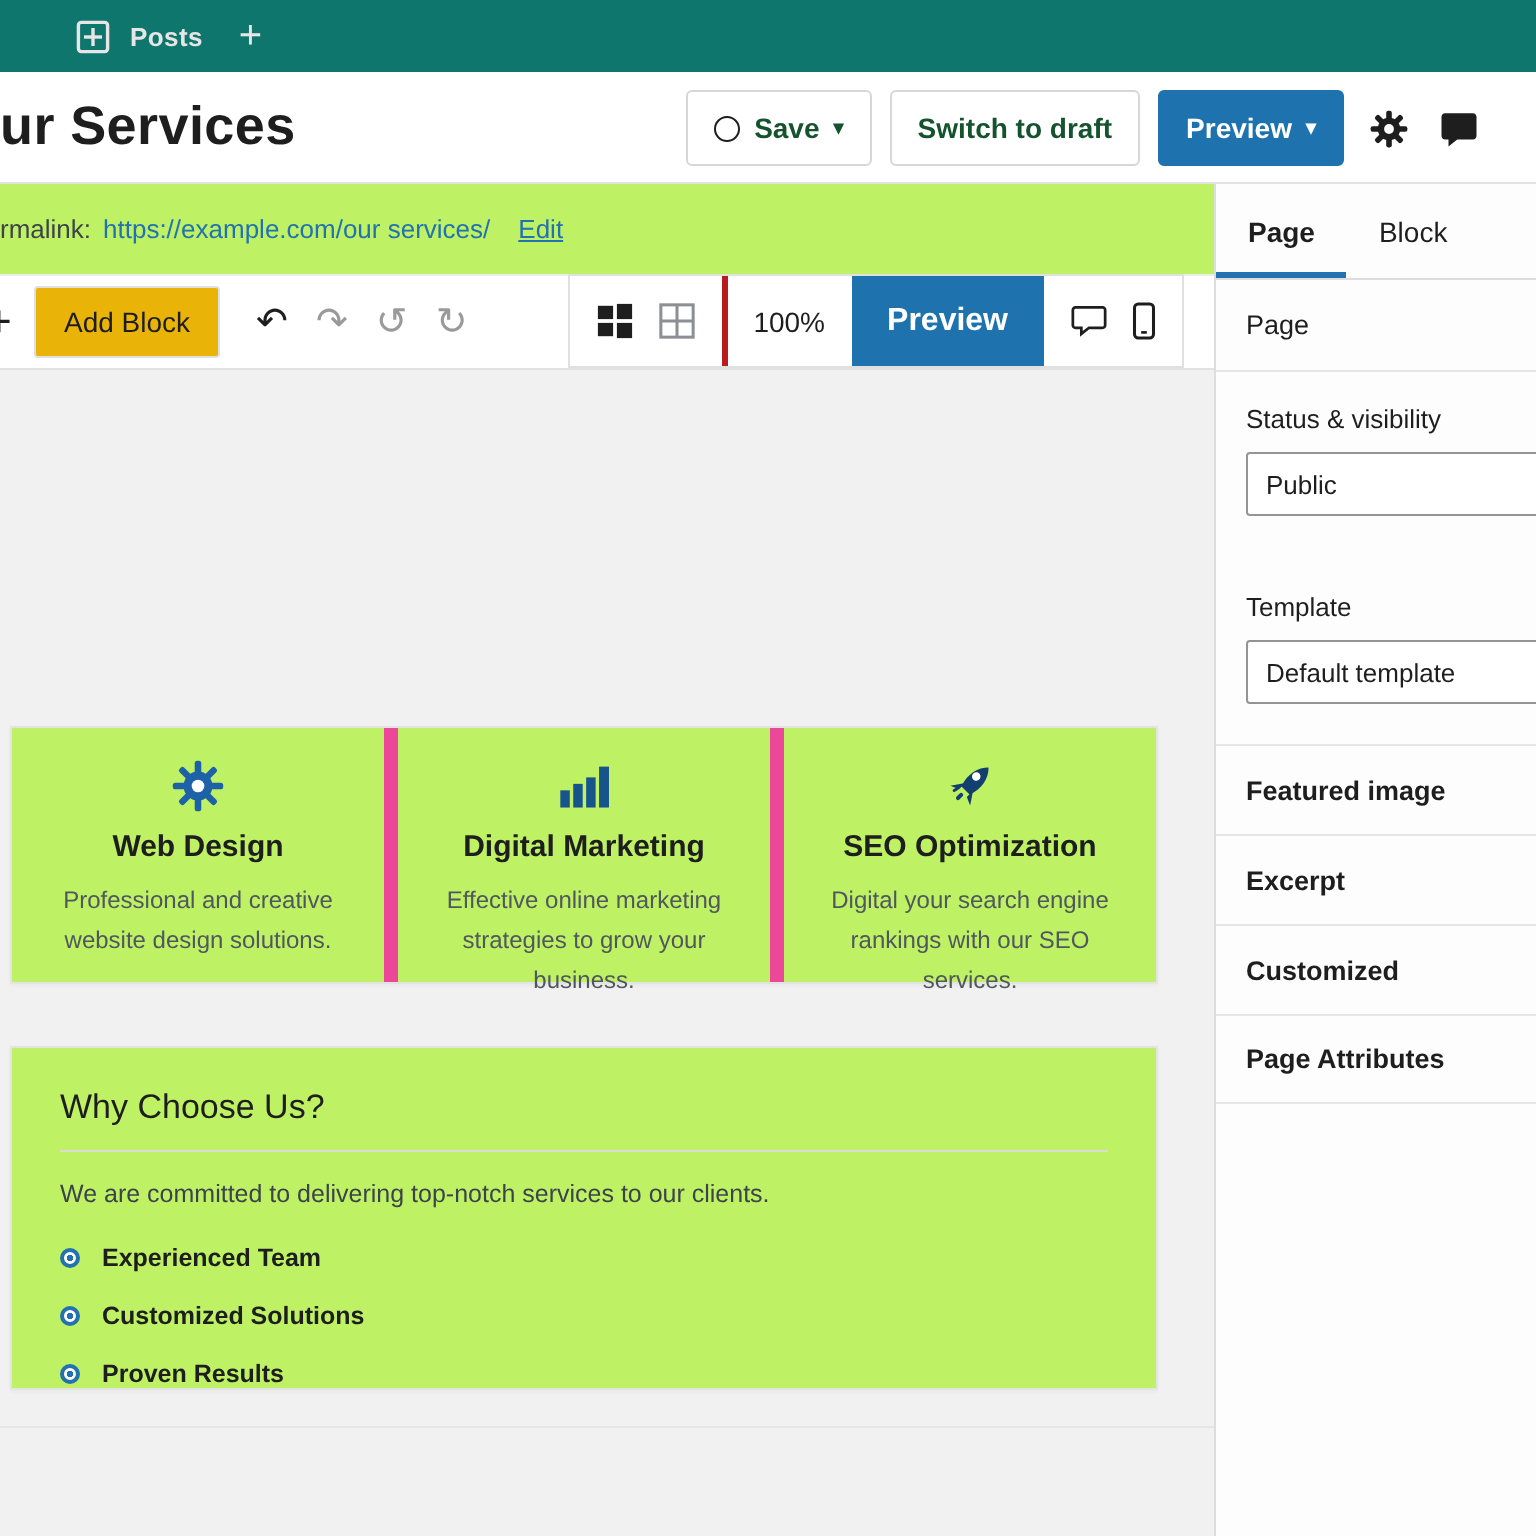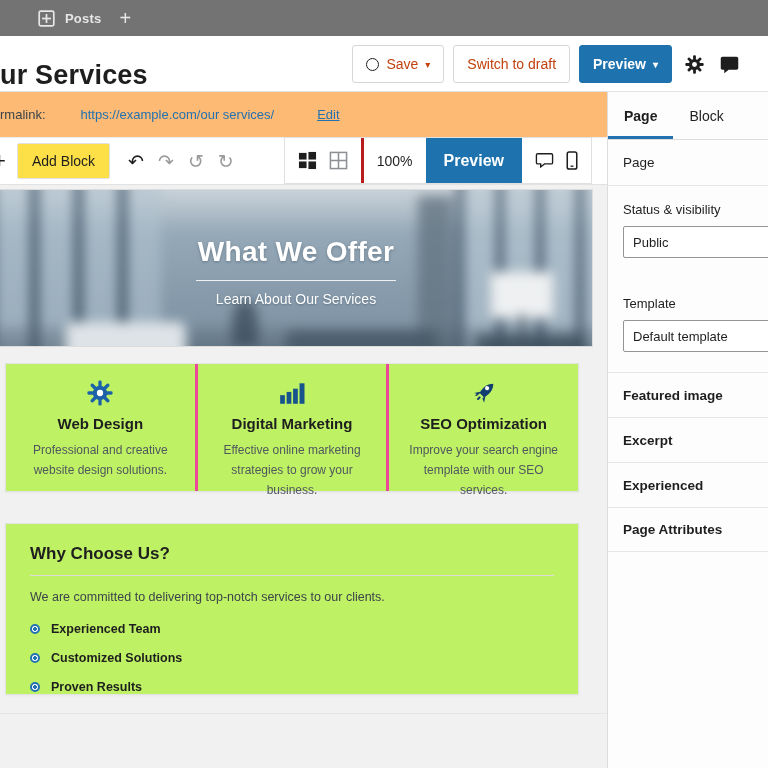--- a/index.html
+++ b/index.html
@@ -1,55 +1,55 @@
 <!DOCTYPE html>
 <html><head>
 <meta charset="utf-8">
 <style>
   * { margin:0; padding:0; box-sizing:border-box; }
   html,body { width:768px; height:768px; overflow:hidden; background:#f1f1f1;
     font-family:"Liberation Sans", sans-serif; position:relative; }
 
   
-  .topbar { position:absolute; top:0; left:0; width:768px; height:36px; background:#737373;
+  .topbar { position:absolute; top:0; left:0; width:768px; height:36px; background:#0f766e;
     display:flex; align-items:center; gap:18px; padding-left:38px; z-index:30; }
   .topbar .tb-posts { display:flex; align-items:center; gap:10px; }
   .topbar .tb-posts span { color:#e6e6e6; font-size:13px; font-weight:600; letter-spacing:.2px; }
   .topbar .plus { color:#e6e6e6; font-size:20px; font-weight:400; line-height:1; }
 
   
   .header { position:absolute; top:36px; left:0; width:768px; height:56px; background:#fff;
-    border-bottom:1px solid #e2e2e2; display:flex; align-items:flex-end; z-index:25; }
+    border-bottom:1px solid #e2e2e2; display:flex; align-items:center; z-index:25; }
   .doc-title { font-size:27px; font-weight:700; color:#1e1e1e; letter-spacing:.2px; white-space:nowrap; }
   .header-actions { position:absolute; right:26px; top:0; height:56px; display:flex; align-items:center; gap:9px; }
   .btn { height:38px; display:inline-flex; align-items:center; justify-content:center; gap:7px;
     font-size:14px; border-radius:3px; padding:0 13px; cursor:pointer; white-space:nowrap;
-    background:#fff; border:1px solid #d7d7d7; color:#c2410c; }
+    background:#fff; border:1px solid #d7d7d7; color:#14532d;font-weight:bold; }
   .btn.primary { background:#1e73af; border-color:#1e73af; color:#fff; font-weight:600; }
   .caret { font-size:10px; line-height:1; margin-top:2px; }
   .save-circle { width:13px; height:13px; border:1.8px solid #1e1e1e; border-radius:50%; display:inline-block; }
   .hicon { display:inline-flex; align-items:center; justify-content:center; width:26px; height:26px; }
 
   
   .main { position:absolute; top:92px; left:0; width:607px; bottom:0; background:#f1f1f1; }
   .sidebar { position:absolute; top:92px; left:607px; width:161px; bottom:0; background:#fdfdfd;
     border-left:1px solid #ddd; }
 
   
-  .permalink-row { height:46px; background:#fdba74; border-bottom:1px solid #ececec;
-    display:flex; align-items:center; font-size:13px; white-space:nowrap; overflow:hidden;gap:29px; }
+  .permalink-row { height:46px; background:#bef264; border-bottom:1px solid #ececec;
+    display:flex; align-items:center; font-size:13px; white-space:nowrap; overflow:hidden; }
   .permalink-row .pl-label { color:#3c434a; margin-right:6px; }
   .permalink-row .pl-url { color:#2271b1; margin-right:14px; }
   .permalink-row .pl-edit { color:#2271b1; text-decoration:underline; cursor:pointer; }
 
   
   .toolbar-row { position:relative; height:47px; background:#fff; border-bottom:1px solid #e2e2e2;
     display:flex; align-items:center; }
   .add-plus { font-size:22px; color:#1e1e1e; margin-left:-7px; width:16px; overflow:hidden; }
-  .add-block-btn { height:36px; margin-left:8px; padding:0 14px; background:#fde047; border:1px solid #e0e0e0;
+  .add-block-btn { height:36px; margin-left:8px; padding:0 14px; background:#eab308; border:1px solid #e0e0e0;
     font-size:14px; color:#1e1e1e; display:inline-flex; align-items:center; border-radius:2px; cursor:pointer; }
   .hist { display:flex; align-items:center; gap:14px; margin-left:18px; font-size:19px; }
   .hist .dark { color:#1e1e1e; } .hist .dim { color:#9a9a9a; }
   .tb-group { position:absolute; right:15px; top:-1px; height:47px; display:flex; align-items:stretch;
     border:1px solid #e0e0e0; background:#fff; }
   .tb-cell { display:flex; align-items:center; padding:0 13px; gap:12px; font-size:14px; color:#1e1e1e; cursor:pointer; }
   .tb-sep { border-left:3px solid #b91c1c; }
   .tb-preview { background:#1e73af; color:#fff; font-weight:600; padding:0 18px; display:flex; align-items:center; cursor:pointer; }
 
   
@@ -78,28 +78,28 @@
   .hero-content { position:absolute; inset:0; display:flex; flex-direction:column; align-items:center;
     justify-content:center; color:#fff; text-align:center; padding-top:6px; }
   .hero-title { font-size:28px; font-weight:700; letter-spacing:.3px; text-shadow:0 1px 3px rgba(30,45,60,.35); }
   .hero-divider { width:200px; border-top:1px solid rgba(255,255,255,.85); margin:12px 0 10px; }
   .hero-sub { font-size:14px; font-weight:400; text-shadow:0 1px 2px rgba(30,45,60,.35); }
 
   
   .card { position:absolute; background:#bef264; border:1px solid #e3e3e3; box-shadow:0 1px 2px rgba(0,0,0,.04); }
   .services-card { top:178px; left:5px; width:574px; height:129px; display:flex; cursor:pointer; }
   .svc-col { flex:1; padding:12px 10px; text-align:center; }
-  .svc-col + .svc-col { border-left:3px solid #ec4899; }
+  .svc-col + .svc-col { border-left:7px solid #ec4899; }
   .svc-icon { height:30px; display:flex; align-items:center; justify-content:center; margin-top:2px; }
   .svc-title { font-size:15px; font-weight:700; color:#1e1e1e; margin-top:7px; }
   .svc-desc { font-size:12px; color:#50575e; line-height:1.65; margin-top:9px; padding:0 8px; }
 
   
   .why-card { top:338px; left:5px; width:574px; height:172px; padding:20px 24px; cursor:pointer; }
-  .why-title { font-size:17px; font-weight:700; color:#1e1e1e; }
+  .why-title { font-size:17px; font-weight:400; color:#1e1e1e; }
   .why-divider { border-top:1px solid #dcdcdc; margin:11px 0 14px; }
   .why-p { font-size:12.5px; color:#3c434a; }
   .why-list { list-style:none; margin-top:18px; }
   .why-list li { display:flex; align-items:center; gap:11px; font-size:12.5px; font-weight:600;
     color:#1e1e1e; margin-bottom:15px; }
   .bullet { width:10px; height:10px; border-radius:50%; border:2px solid #2271b1; flex:0 0 auto;
     background:radial-gradient(circle, #2271b1 0 1.6px, #fff 1.7px); }
 
   
   .sb-tabs { height:48px; border-bottom:1px solid #ddd; display:flex; align-items:stretch; padding-left:0; }
@@ -211,40 +211,20 @@
         <svg width="12" height="19" viewBox="0 0 12 20">
           <rect x="1" y="1" width="10" height="18" rx="2" fill="none" stroke="#1e1e1e" stroke-width="1.6"></rect>
           <line x1="4.5" y1="16" x2="7.5" y2="16" stroke="#1e1e1e" stroke-width="1.4"></line>
         </svg>
       </div>
     </div>
   </div>
 
   <div class="canvas">
 
-    <div class="hero">
-      <div class="hero-bg">
-        <div class="hb hb-ceil"></div>
-        <div class="hb hb-winL"></div>
-        <div class="hb hb-winR"></div>
-        <div class="hb hb-pillar"></div>
-        <div class="hb hb-floor"></div>
-        <div class="hb hb-sofa1"></div>
-        <div class="hb hb-plant"></div>
-        <div class="hb hb-sofa2"></div>
-        <div class="hb hb-desk"></div>
-        <div class="hb hb-lampshade"></div>
-        <div class="hb hb-lamppole"></div>
-      </div>
-      <div class="hero-content">
-        <div class="hero-title">What We Offer</div>
-        <div class="hero-divider"></div>
-        <div class="hero-sub">Learn About Our Services</div>
-      </div>
-    </div>
 
     <div class="card services-card">
       <div class="svc-col">
         <div class="svc-icon">
           <svg width="28" height="28" viewBox="0 0 24 24">
             <g fill="#1d62a8">
               <rect x="10.6" y="1.2" width="2.8" height="21.6" rx="1.1"></rect>
               <rect x="10.6" y="1.2" width="2.8" height="21.6" rx="1.1" transform="rotate(45 12 12)"></rect>
               <rect x="10.6" y="1.2" width="2.8" height="21.6" rx="1.1" transform="rotate(90 12 12)"></rect>
               <rect x="10.6" y="1.2" width="2.8" height="21.6" rx="1.1" transform="rotate(135 12 12)"></rect>
@@ -277,21 +257,21 @@
               <path d="M12 1.5 C15 4.5 16.2 9 14.4 14.5 L9.6 14.5 C7.8 9 9 4.5 12 1.5 Z"></path>
               <path d="M9.8 12.5 L6.4 17.5 L9.8 16 Z"></path>
               <path d="M14.2 12.5 L17.6 17.5 L14.2 16 Z"></path>
               <rect x="11.2" y="16.2" width="1.6" height="3.4" rx="0.8"></rect>
               <rect x="8.4" y="15.8" width="1.2" height="2.6" rx="0.6" transform="rotate(14 9 17)"></rect>
             </g>
             <circle cx="13.8" cy="7.8" r="1.7" fill="#fff" transform="rotate(10 12 12)"></circle>
           </svg>
         </div>
         <div class="svc-title">SEO Optimization</div>
-        <div class="svc-desc">Improve your search engine template with our SEO services.</div>
+        <div class="svc-desc">Digital your search engine rankings with our SEO services.</div>
       </div>
     </div>
 
     <div class="card why-card">
       <div class="why-title">Why Choose Us?</div>
       <div class="why-divider"></div>
       <div class="why-p">We are committed to delivering top-notch services to our clients.</div>
       <ul class="why-list">
         <li>
           <span class="bullet"></span>
@@ -325,15 +305,15 @@
     <div class="sb-select">Public</div>
   </div>
 
   <div class="sb-section template">
     <div class="sb-label">Template</div>
     <div class="sb-select">Default template</div>
   </div>
 
   <div class="sb-panel">Featured image</div>
   <div class="sb-panel">Excerpt</div>
-  <div class="sb-panel">Experienced</div>
+  <div class="sb-panel">Customized</div>
   <div class="sb-panel last">Page Attributes</div>
 </div>
 
 </body></html>

